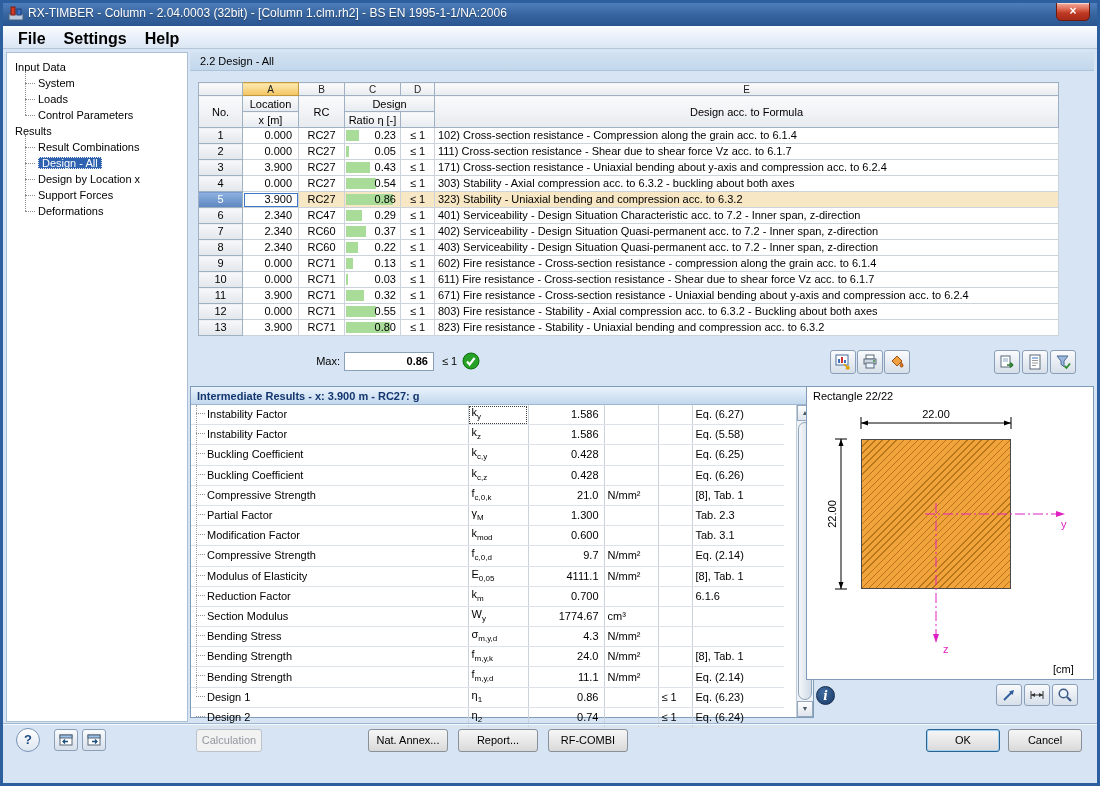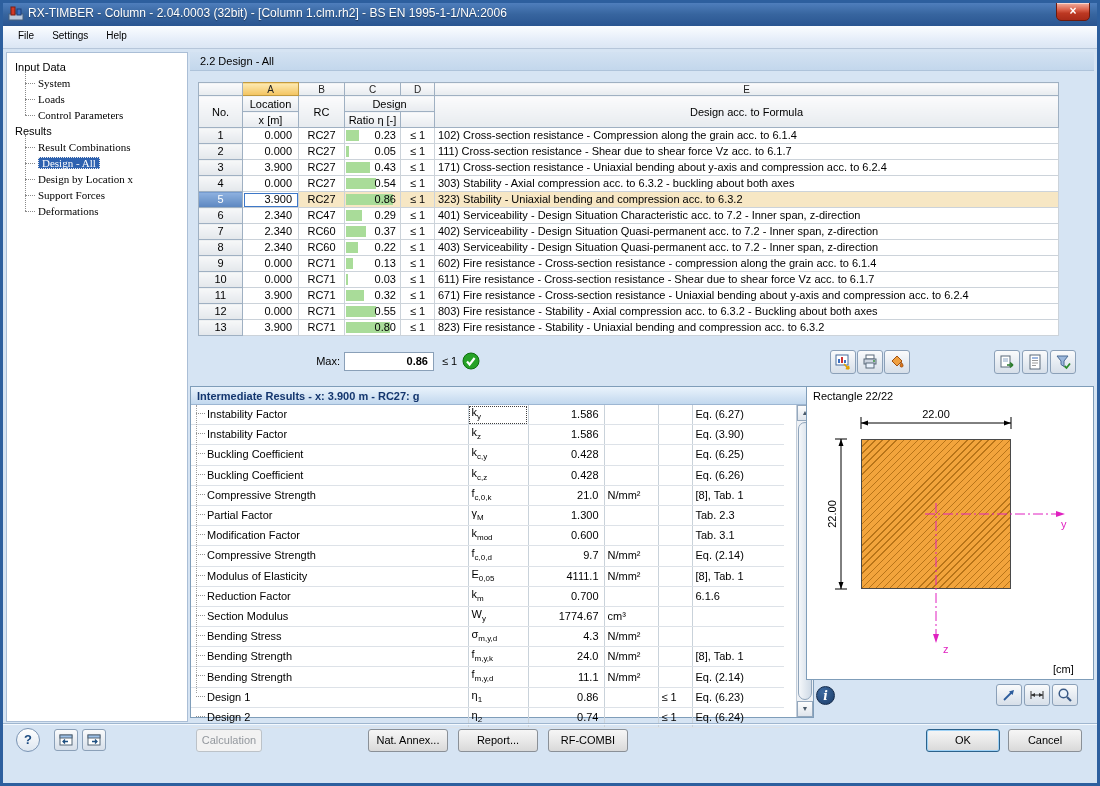--- a/index.html
+++ b/index.html
@@ -16,28 +16,28 @@
     text-shadow:0 1px 1px rgba(0,0,0,.4); }
   .app-icon { position:absolute; left:8px; top:5px; width:16px; height:16px; }
   .close-btn { position:absolute; right:10px; top:2px; width:34px; height:19px;
     background:linear-gradient(#f4b0a0,#d9604a 40%,#bc3822 60%,#a82a18);
     border:1px solid #6e1a0c; border-radius:0 0 5px 5px; color:#fff; font-size:12px; font-weight:bold;
     text-align:center; line-height:17px; box-shadow:inset 0 1px 0 rgba(255,255,255,.5); }
 
   
   .menubar { position:absolute; left:3px; top:26px; right:3px; height:23px;
     background:linear-gradient(#fbfdff,#e6eef9 60%,#dbe6f4); border-bottom:1px solid #b6c6da; z-index:54; }
-  .menu-item { display:inline-block; padding:4px 9px 3px; font-size:10px; }
+  .menu-item { display:inline-block; padding:4px 9px 3px; font-size:16px;font-weight:bold; }
   .menu-item:first-child { margin-left:6px; }
 
   
   .sidebar { position:absolute; left:6px; top:52px; width:182px; height:670px;
     background:#fff; border:1px solid #aabed6; padding:6px 0 0 6px; overflow:hidden; }
   .tree-root { line-height:16px; padding-left:2px; }
-  .tree-children { list-style:none; margin:0 0 0 12px; position:relative;font-family:Liberation Serif, serif; }
+  .tree-children { list-style:none; margin:0 0 0 12px; position:relative; }
   .tree-children::before { content:""; position:absolute; left:0; top:-4px; bottom:8px; border-left:1px dotted #8a8a8a; }
   .tree-children li { position:relative; padding-left:13px; line-height:16px; white-space:nowrap; }
   .tree-children li::before { content:""; position:absolute; left:0; top:8px; width:10px; border-top:1px dotted #8a8a8a; }
   .tree-children .sel { background:#2e62b0; color:#fff; padding:0 4px; outline:1px dotted #eee; outline-offset:-1px; }
 
   
   .main-header { position:absolute; left:190px; top:52px; width:904px; height:19px;
     background:linear-gradient(#d3e2f2,#c3d7ec); border-bottom:1px solid #aec3da; line-height:19px; padding-left:10px; }
 
   
@@ -410,21 +410,21 @@
             <td class="i-unit"></td>
             <td class="i-leq"></td>
             <td class="i-ref">Eq. (6.27)</td>
           </tr>
           <tr>
             <td class="i-desc">Instability Factor</td>
             <td class="i-sym">k<sub>z</sub></td>
             <td class="i-val">1.586</td>
             <td class="i-unit"></td>
             <td class="i-leq"></td>
-            <td class="i-ref">Eq. (3.90)</td>
+            <td class="i-ref">Eq. (5.58)</td>
           </tr>
           <tr>
             <td class="i-desc">Buckling Coefficient</td>
             <td class="i-sym">k<sub>c,y</sub></td>
             <td class="i-val">0.428</td>
             <td class="i-unit"></td>
             <td class="i-leq"></td>
             <td class="i-ref">Eq. (6.25)</td>
           </tr>
           <tr>

